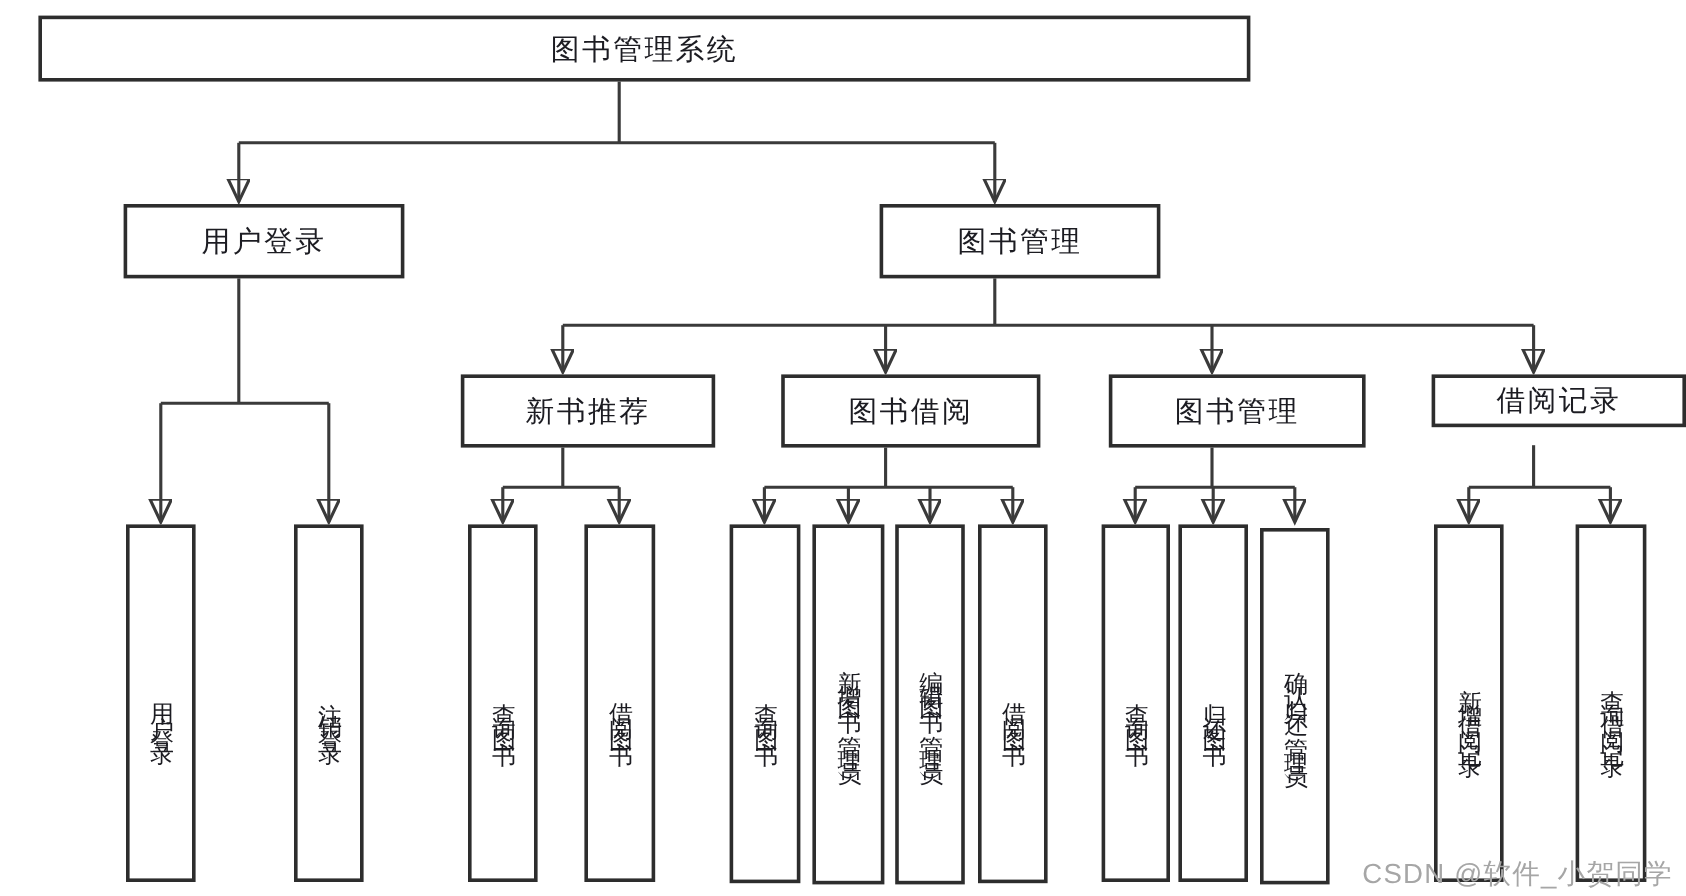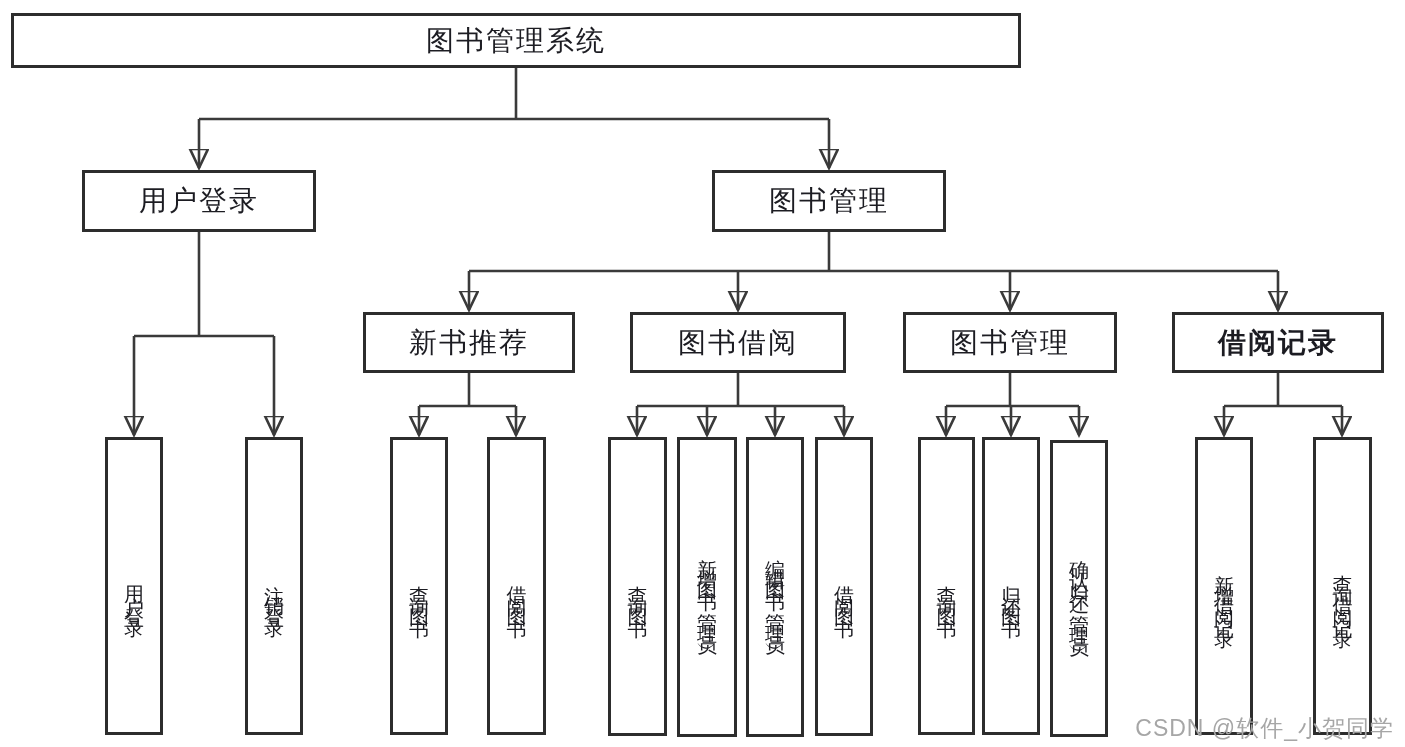--- a/index.html
+++ b/index.html
@@ -20,21 +20,21 @@
   .node {
     position: absolute;
     box-sizing: border-box;
     border: 3px solid #2d2d2d;
     background: #ffffff;
     display: flex;
     align-items: center;
     justify-content: center;
     color: #1c1c22;
   }
-  .hnode { font-size: 28px; letter-spacing: 2px; }
+  .hnode { font-size: 24px; letter-spacing: 2px; margin-left: 21px; }
   .vnode span {
     writing-mode: vertical-rl;
     text-orientation: mixed;
     font-size: 20px;
     line-height: 1.05;
     letter-spacing: 11px;
     margin-bottom: -11px;
   }
   .watermark {
     position: absolute;
@@ -127,21 +127,21 @@
 
   <div class="node hnode" style="left:630px; top:312px; width:216px; height:61px;">
     <span>图书借阅</span>
   </div>
   <div class="node hnode" style="left:363px; top:312px; width:212px; height:61px;">
     <span>新书推荐</span>
   </div>
   <div class="node hnode" style="left:903px; top:312px; width:214px; height:61px;">
     <span>图书管理</span>
   </div>
-  <div class="node hnode" style="left:1172px; top:312px; width:212px; height:61px;font-weight:bold;">
+  <div class="node hnode" style="left:1172px; top:312px; width:212px; height:44px;">
     <span>借阅记录</span>
   </div>
 
   <div class="node vnode" style="left:105px; top:437px; width:58px; height:298px;">
     <span>用户登录</span>
   </div>
   <div class="node vnode" style="left:245px; top:437px; width:58px; height:298px;">
     <span>注销登录</span>
   </div>
 

